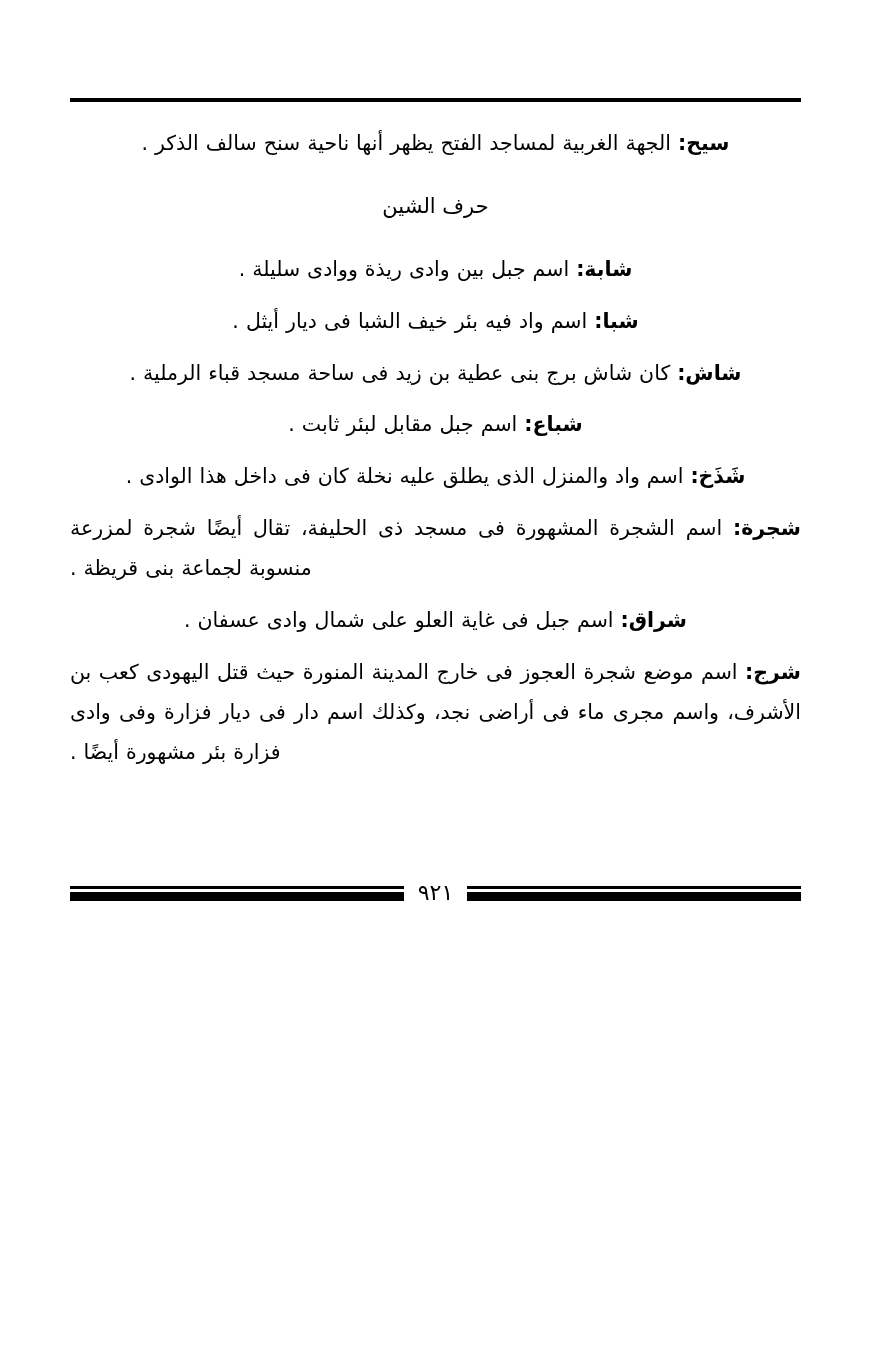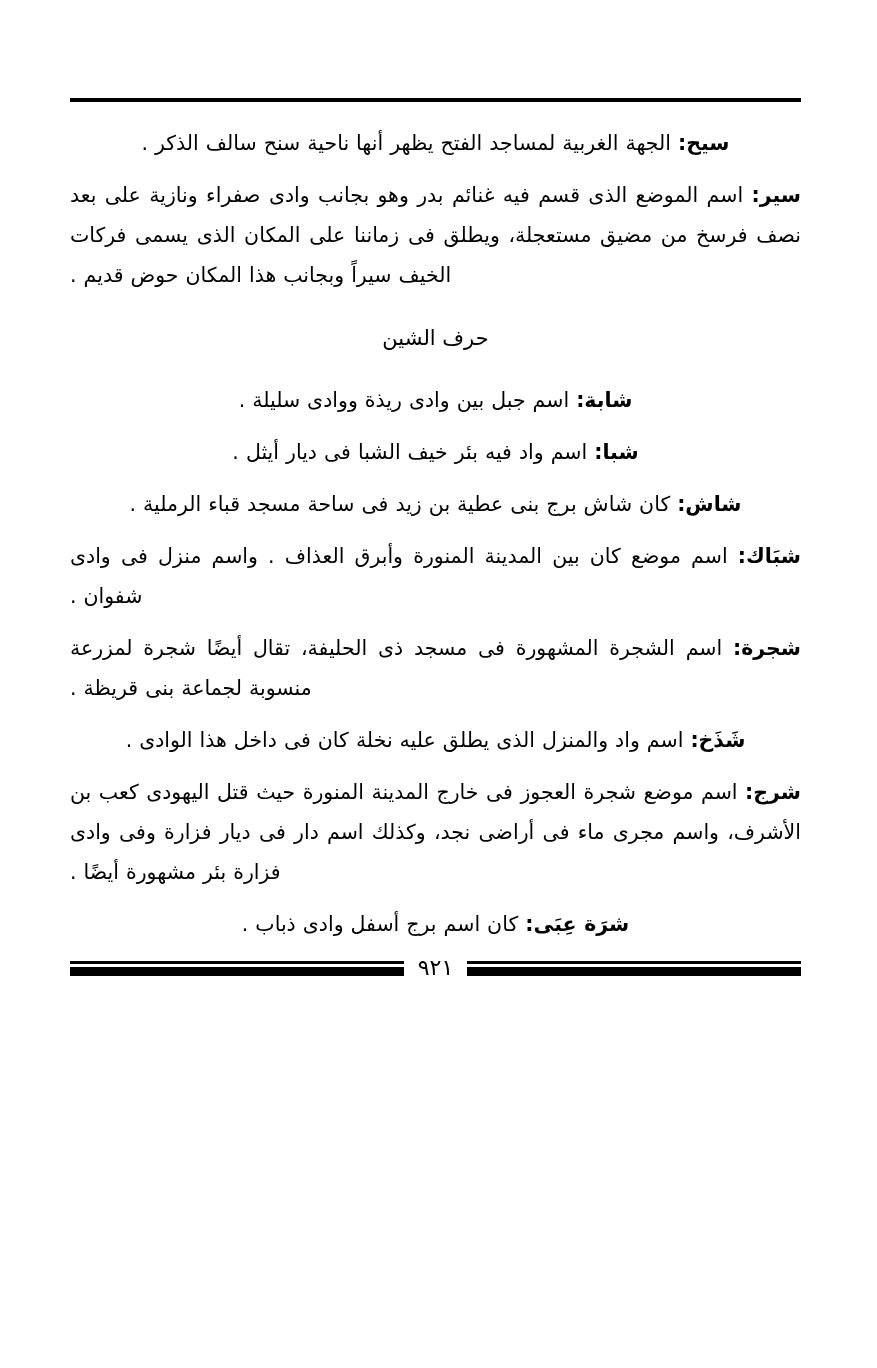--- a/index.html
+++ b/index.html
@@ -123,60 +123,57 @@
   <div class="header-rule-wrap">
     <div class="header-rule"></div>
   </div>
 
   <div class="content">
 
     <p class="entry single">
       <span class="headword">سيح:</span><span> الجهة الغربية لمساجد الفتح يظهر أنها ناحية سنح سالف الذكر .</span>
     </p>
 
-    <p class="entry multiline">
-      <span class="headword">سير:</span><span> اسم الموضع الذى قسم فيه غنائم بدر وهو بجانب وادى صفراء ونازية على بعد نصف فرسخ من مضيق مستعجلة، ويطلق فى زماننا على المكان الذى يسمى فركات الخيف سيراً وبجانب هذا المكان حوض قديم .</span>
-    </p>
 
     <div class="section-heading">حرف الشين</div>
 
     <p class="entry single">
       <span class="headword">شابة:</span><span> اسم جبل بين وادى ريذة ووادى سليلة .</span>
     </p>
 
     <p class="entry single">
       <span class="headword">شبا:</span><span> اسم واد فيه بئر خيف الشبا فى ديار أيثل .</span>
     </p>
 
     <p class="entry single">
       <span class="headword">شاش:</span><span> كان شاش برج بنى عطية بن زيد فى ساحة مسجد قباء الرملية .</span>
     </p>
 
-
-    <p class="entry multiline">
-      <span class="headword">شبَاك:</span><span> اسم موضع كان بين المدينة المنورة وأبرق العذاف .  واسم منزل فى وادى  شفوان .</span>
+    <p class="entry single">
+      <span class="headword">شباع:</span><span> اسم جبل مقابل لبئر ثابت .</span>
     </p>
 
+
+
+    <p class="entry single">
+      <span class="headword">شَذَخ:</span><span> اسم واد والمنزل الذى يطلق عليه نخلة كان فى داخل هذا الوادى .</span>
+    </p>
 
     <p class="entry multiline">
       <span class="headword">شجرة:</span><span> اسم الشجرة المشهورة فى مسجد ذى الحليفة، تقال أيضًا شجرة لمزرعة منسوبة لجماعة بنى قريظة .</span>
     </p>
 
     <p class="entry single">
-      <span class="headword">شَذَخ:</span><span> اسم واد والمنزل الذى يطلق عليه نخلة كان فى داخل هذا الوادى .</span>
+      <span class="headword">شراق:</span><span> اسم جبل فى غاية العلو على شمال وادى عسفان .</span>
     </p>
-
 
     <p class="entry multiline">
       <span class="headword">شرج:</span><span> اسم موضع شجرة العجوز فى خارج المدينة المنورة حيث قتل اليهودى كعب بن الأشرف، واسم مجرى ماء فى أراضى نجد، وكذلك اسم دار فى ديار فزارة وفى وادى فزارة بئر مشهورة أيضًا .</span>
     </p>
 
-    <p class="entry single">
-      <span class="headword">شرَة عِبَى:</span><span> كان اسم برج أسفل وادى ذباب .</span>
-    </p>
 
   </div>
 
   <div class="footer">
     <div class="footer-rule">
       <div class="thin"></div>
       <div class="thick"></div>
     </div>
     <div class="page-number">٩٢١</div>
     <div class="footer-rule">

